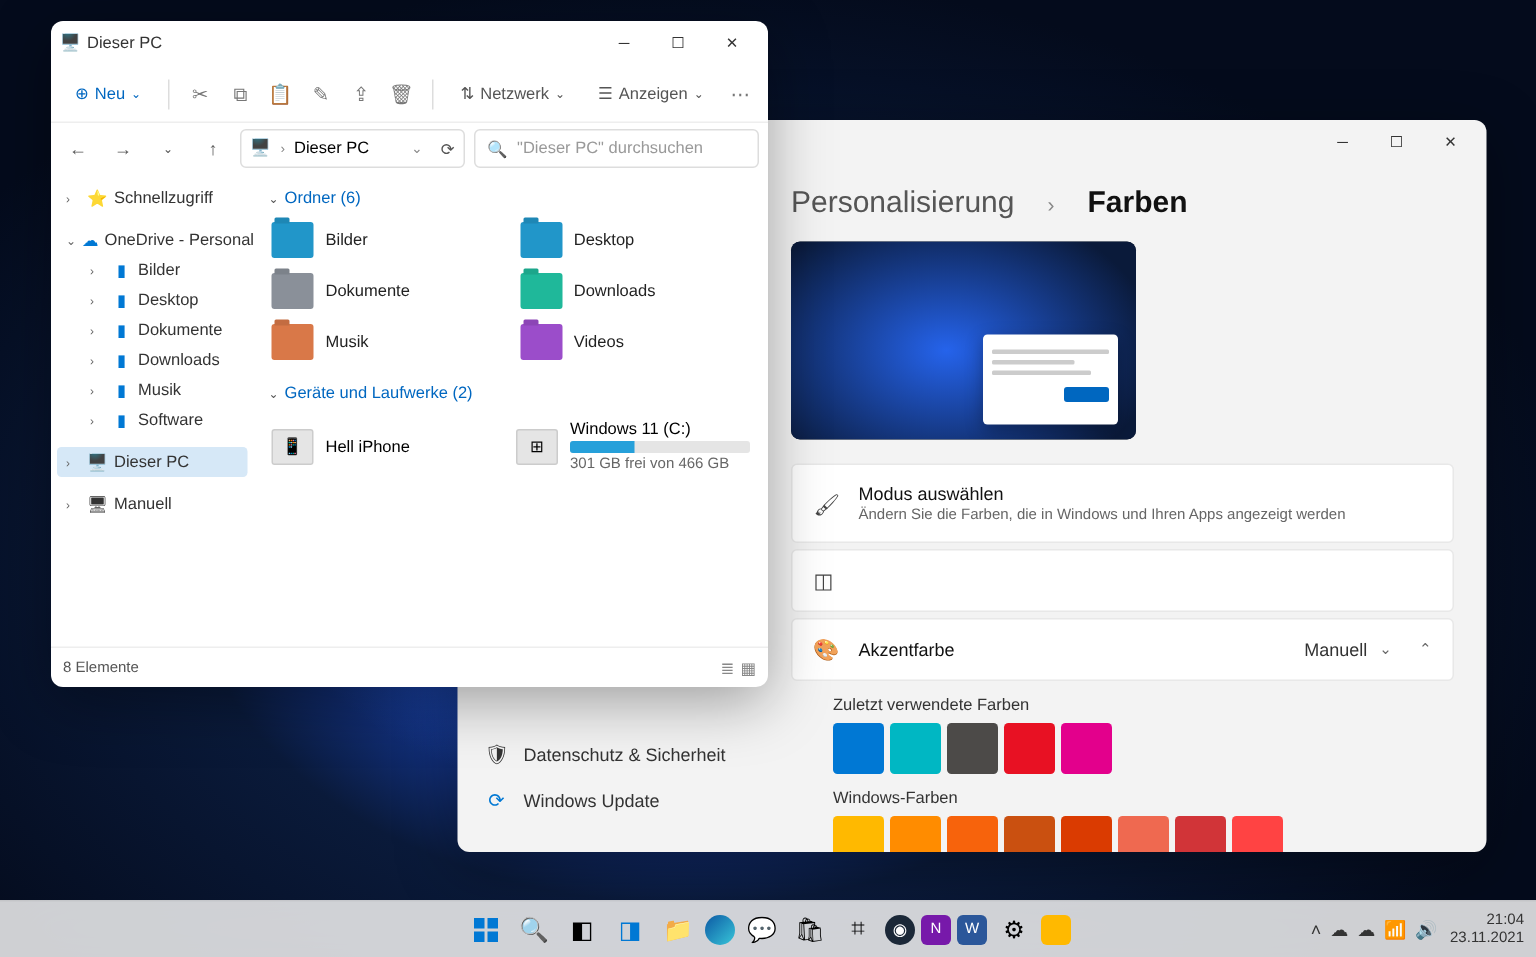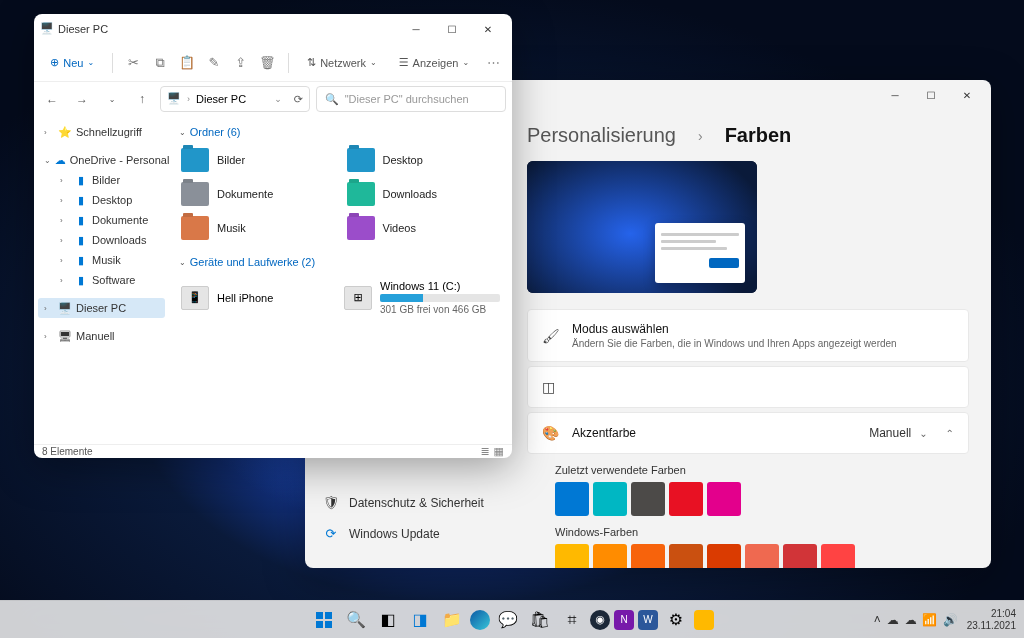--- a/index.html
+++ b/index.html
@@ -53,21 +53,21 @@
 .folder-big { width: 28px; height: 24px; border-radius: 2px; position: relative; }
 .folder-big::before { content: ""; position: absolute; top: -3px; left: 2px; width: 10px; height: 4px; background: inherit; border-radius: 1px 1px 0 0; filter: brightness(0.9);}
 .folder-label { font-size: 11px; color: #222; }
 .drive-item { display: flex; align-items: center; gap: 8px; padding: 4px 2px; border-radius: 3px;}
 .drive-icon { width: 28px; height: 24px; background: #e5e5e5; border: 1px solid #ccc; border-radius: 2px; display:flex;align-items:center;justify-content:center;font-size:11px;}
 .drive-info { font-size: 11px; }
 .drive-bar { width: 120px; height: 8px; background: #e5e5e5; border-radius: 2px; margin: 2px 0; overflow: hidden;}
 .drive-bar-fill { height: 100%; background: #26a0da; width: 36%; }
 .drive-sub { font-size: 10px; color: #666; }
 
-.status-bar { height: 14px; border-top: 1px solid #eee; display: flex; align-items: center; padding: 0 8px; font-size: 10px; color: #555; }
+.status-bar { height: 27px; border-top: 1px solid #eee; display: flex; align-items: center; padding: 0 8px; font-size: 10px; color: #555; }
 .status-bar .view-toggles { margin-left:auto; display:flex; gap:4px; color:#888; font-size:11px;}
 
 
 #settings { top: 80px; left: 305px; width: 686px; height: 488px; background: #f3f3f3; }
 #settings .titlebar { justify-content: flex-end; }
 .settings-body { display: flex; flex: 1; overflow: hidden; }
 .settings-nav { width: 218px; padding: 10px 8px; font-size: 12px; display:flex; flex-direction:column; gap:2px; }
 .settings-nav-item { display: flex; align-items: center; gap: 10px; padding: 7px 10px; border-radius: 4px; color: #333; cursor: pointer; }
 .snav-icon { width: 16px; text-align:center; font-size:13px;}
 

